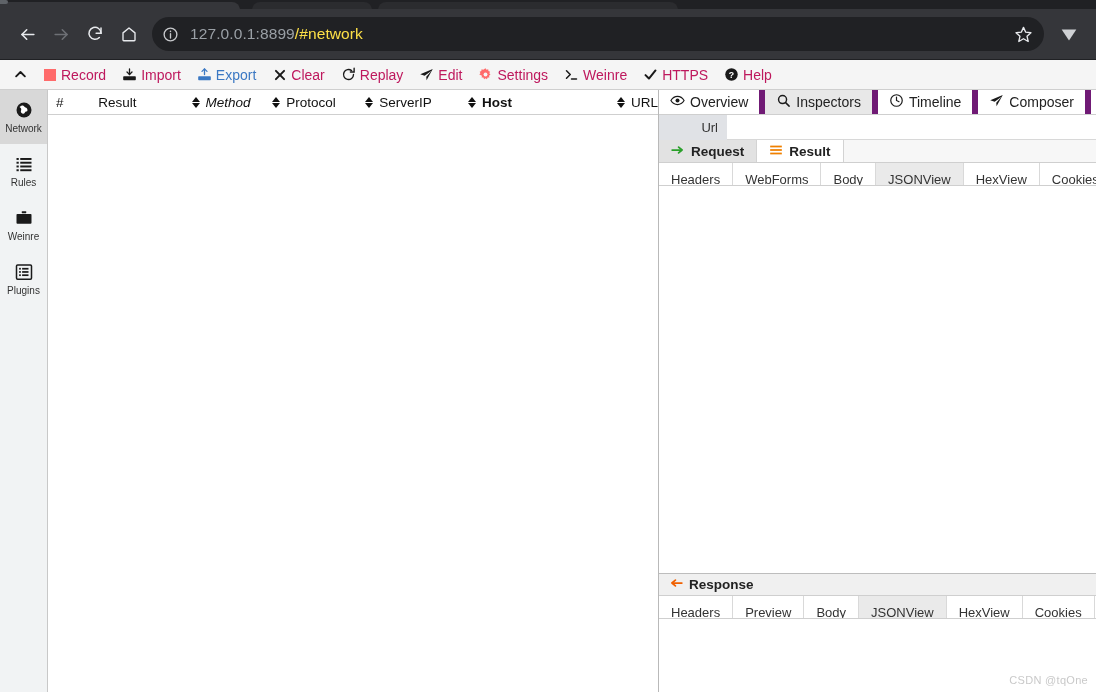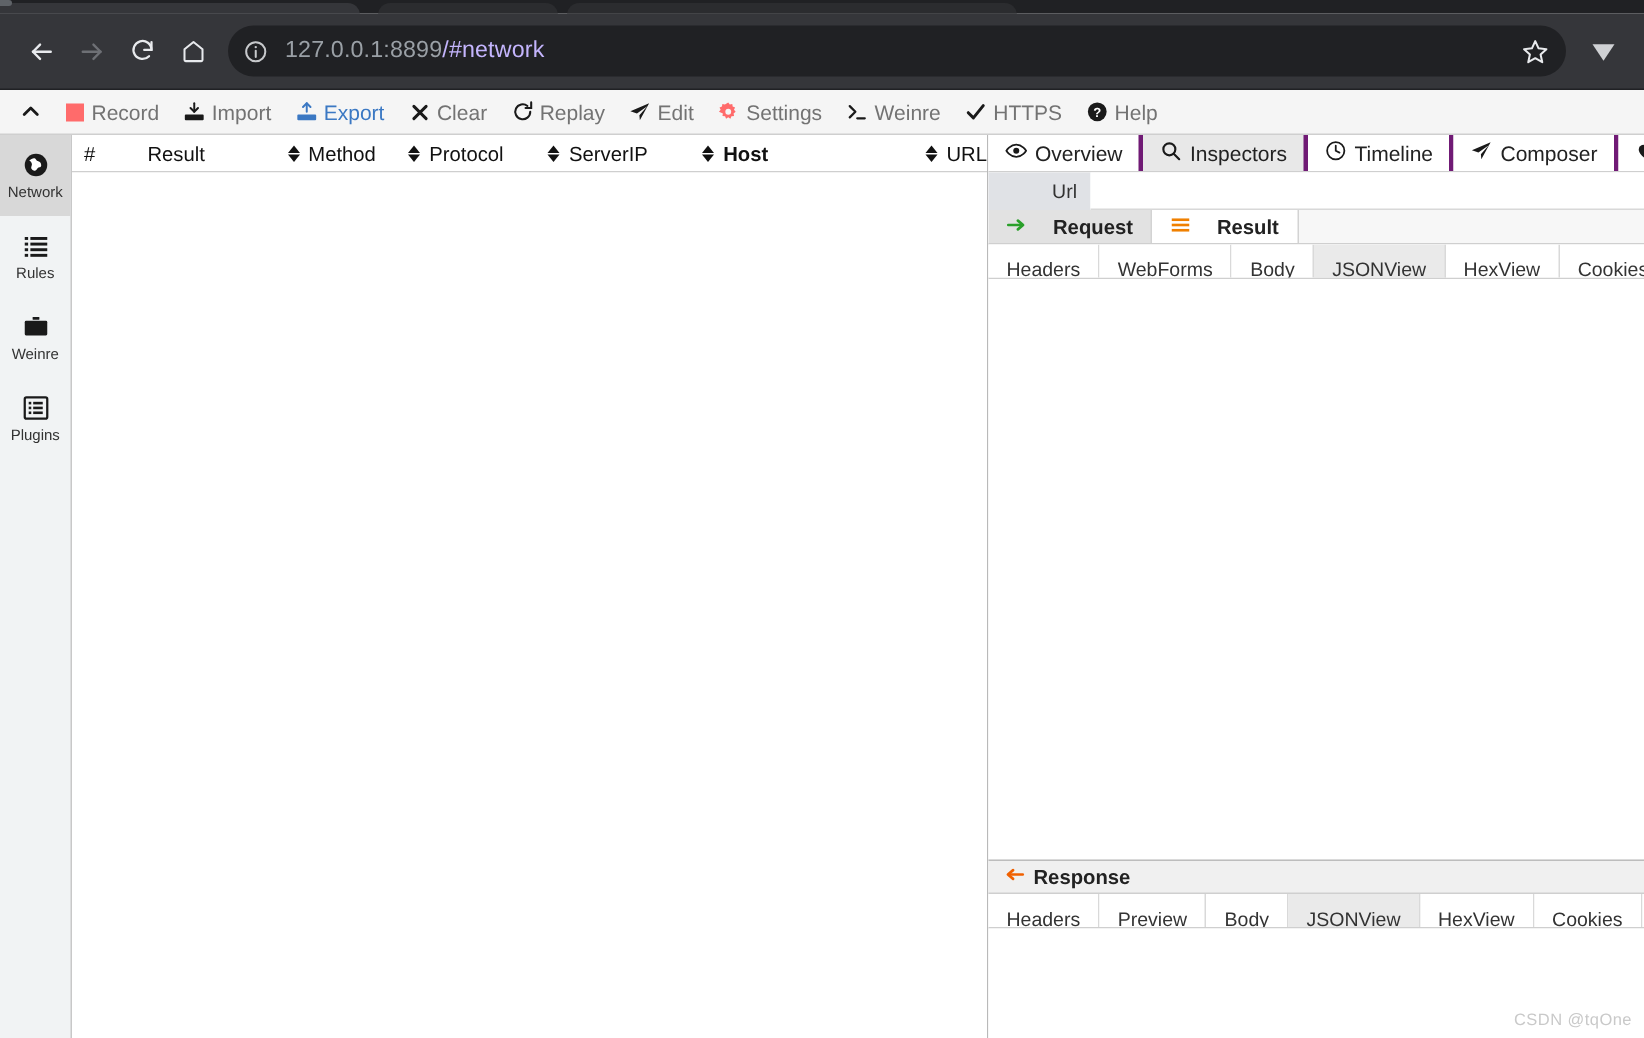--- a/index.html
+++ b/index.html
@@ -67,21 +67,21 @@
   .omni-url {
     flex: 1;
     color: #9aa0a6;
     font-size: 15.5px;
     white-space: nowrap;
     overflow: hidden;
     padding-left: 6px;
     letter-spacing: 0.1px;
   }
   .omni-url .host { color: #9aa0a6; }
-  .omni-url .path { color: #c4b5fd; }
+  .omni-url .path { color: #fde047; }
   .omni-star {
     width: 30px; height: 30px; flex: none;
     display: flex; align-items: center; justify-content: center;
   }
   .chrome-menu {
     width: 34px; height: 34px; flex: none;
     display: flex; align-items: center; justify-content: center;
   }
 
   
@@ -110,21 +110,21 @@
     width: 28px; height: 28px;
     display: flex; align-items: center; justify-content: center;
     flex: none;
   }
   .tb-item {
     display: flex; align-items: center;
     gap: 4px;
     padding: 0 8px;
     height: 28px;
     font-size: 14px;
-    color: #737373;
+    color: #be185d;
     white-space: nowrap;
     flex: none;
   }
   .tb-item.blue { color: #3b78c3; }
   .tb-ico {
     width: 15px; height: 15px;
     display: flex; align-items: center; justify-content: center;
     flex: none;
   }
   .sq-red { width: 12px; height: 12px; background: #ff6b6b; display:block; }
@@ -205,21 +205,21 @@
     background: #fff;
     border-bottom: 1px solid #cfcfcf;
     flex: none;
     overflow: hidden;
   }
   .insp-tab {
     display: flex; align-items: center; gap: 5px;
     padding: 0 11px;
     font-size: 14px;
     color: #222;
-    border-right: 3px solid #701a75;
+    border-right: 6px solid #701a75;
     white-space: nowrap;
     background: #fff;
     flex: none;
   }
   .insp-tab.sel { background: #e8e8e8; }
 
   .url-row {
     height: 25px;
     display: flex;
     align-items: stretch;
@@ -250,21 +250,21 @@
 
   .rq-tabs {
     height: 23px;
     display: flex;
     background: #f7f7f7;
     border-bottom: 1px solid #cfcfcf;
     flex: none;
     overflow: hidden;
   }
   .rq-tab {
-    display: flex; align-items: center; gap: 17px;
+    display: flex; align-items: center; gap: 6px;
     padding: 0 12px;
     font-size: 13.5px;
     font-weight: bold;
     color: #222;
     background: #fff;
     border-right: 1px solid #d3d3d3;
     white-space: nowrap;
     flex: none;
   }
   .rq-tab.sel { background: #e2e2e2; }
@@ -548,21 +548,21 @@
     </div>
 
     <div class="netcol">
       <div class="net-head">
         <div class="col-h" style="width:52px;padding-left:8px;">
           <span>#</span>
         </div>
         <div class="col-h" style="width:95px;">
           <span>Result</span>
         </div>
-        <div class="col-h" style="width:84px;">
+        <div class="col-h" style="width:84px;font-style:italic;">
           <span class="sorter">
                 <span class="caret-up"></span>
                 <span class="caret-dn"></span>
               </span>
           <span>Method</span>
         </div>
         <div class="col-h" style="width:97px;">
           <span class="sorter">
                 <span class="caret-up"></span>
                 <span class="caret-dn"></span>

